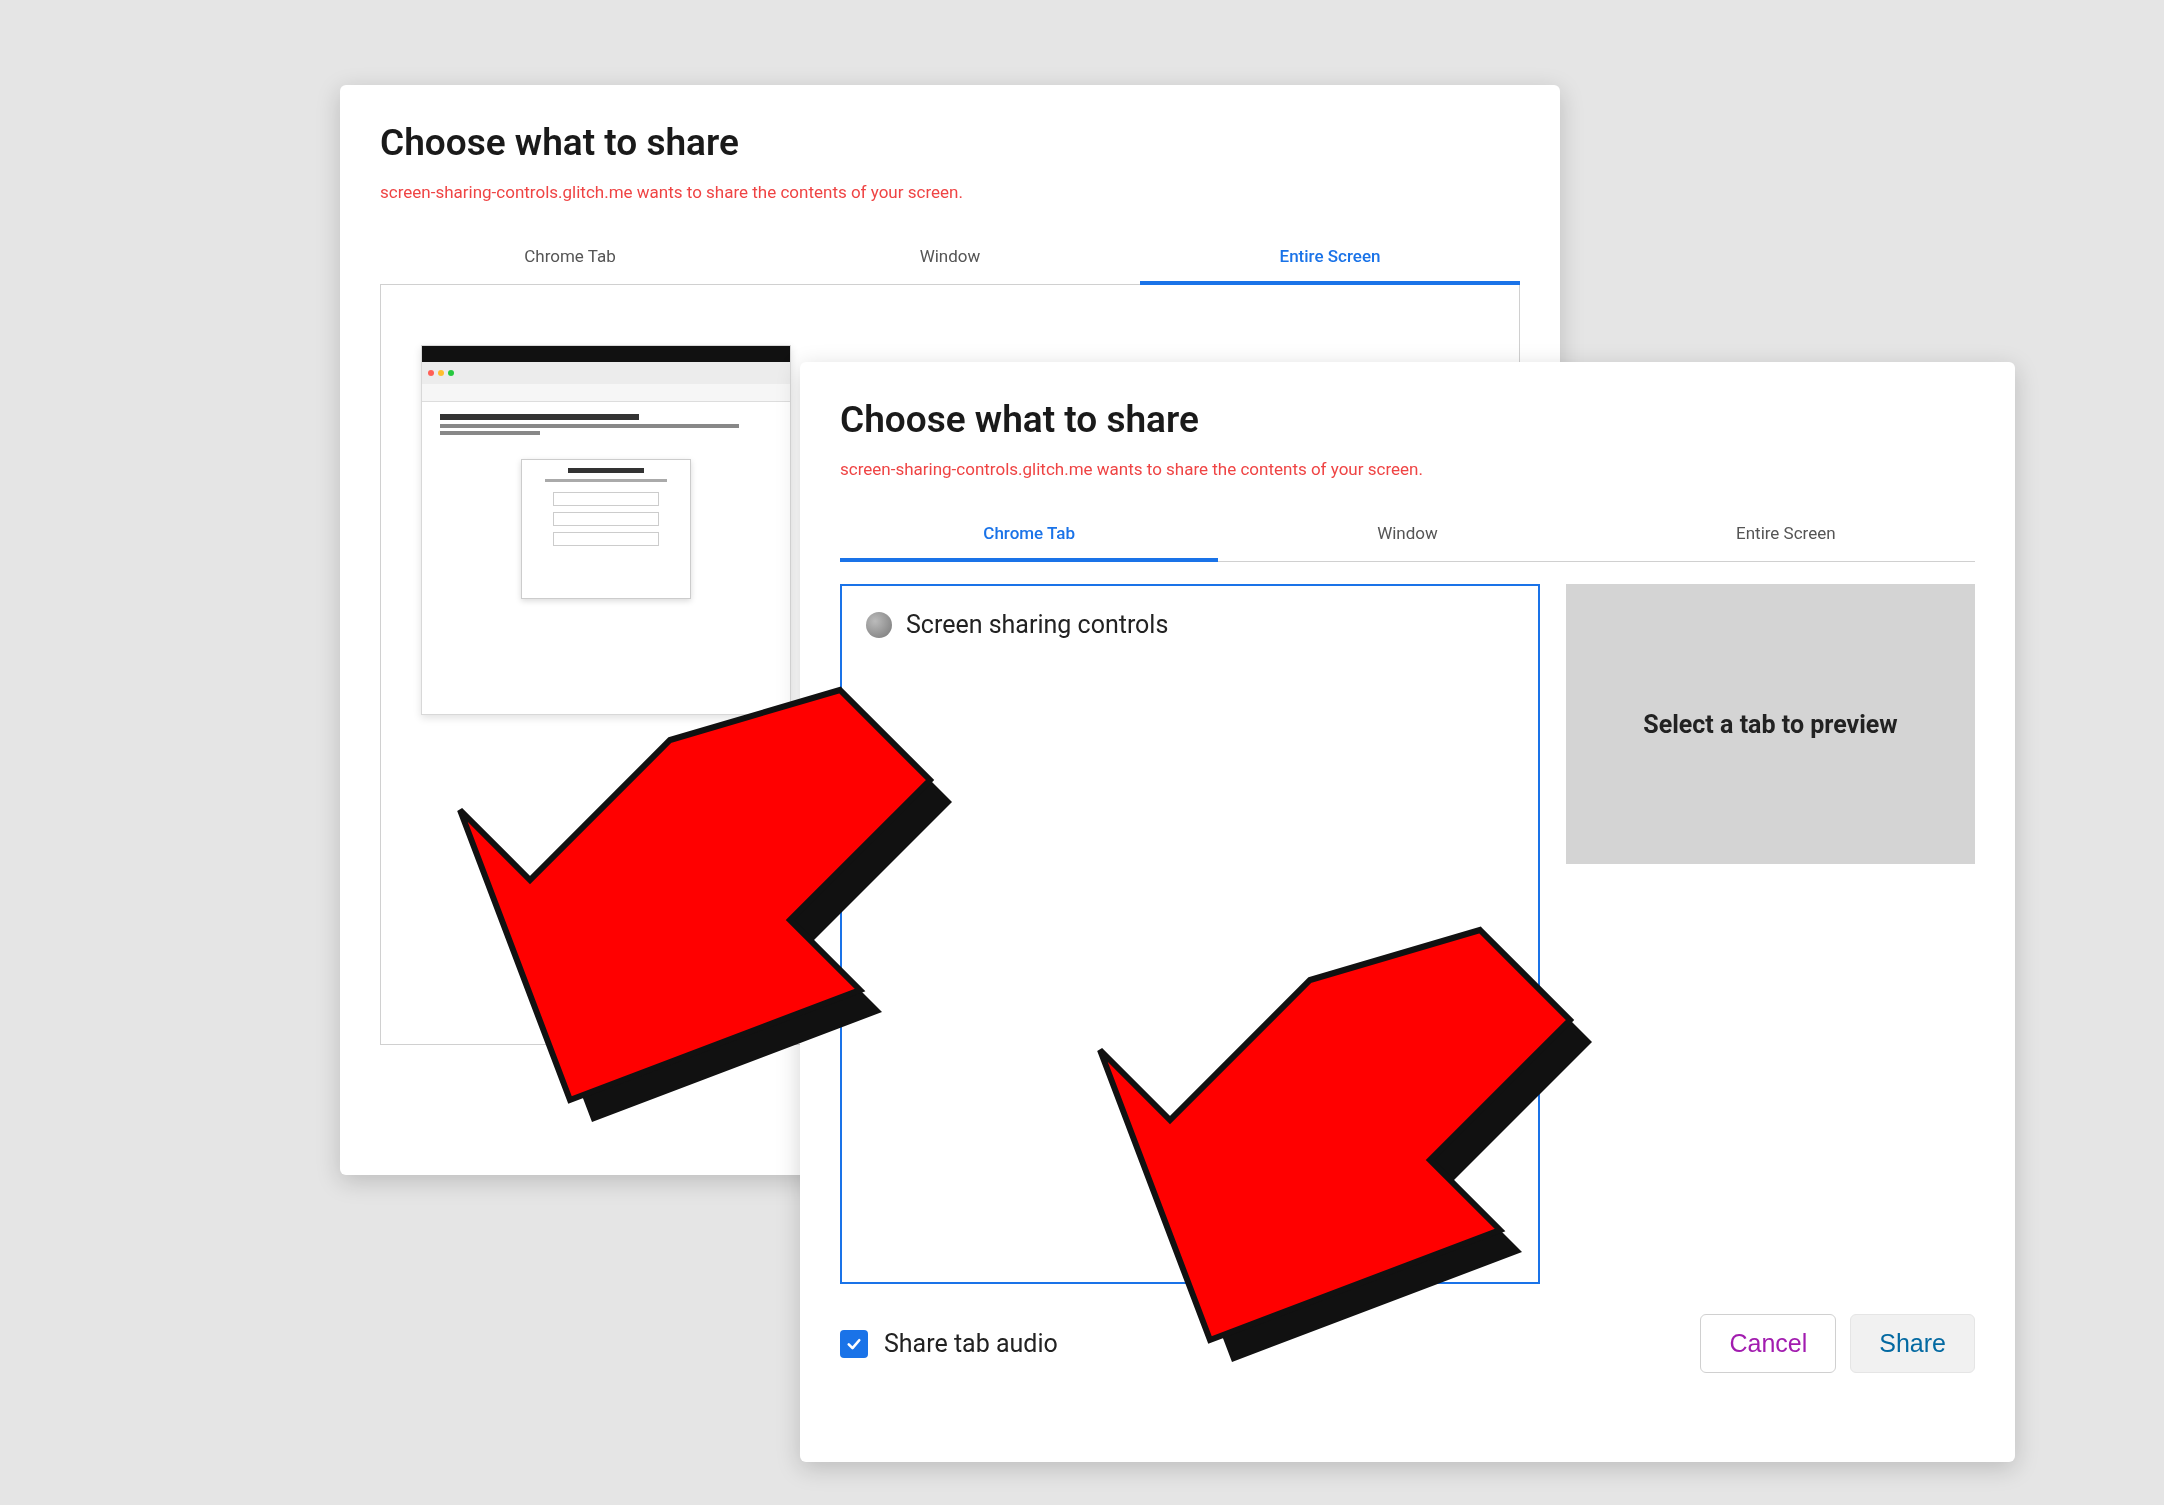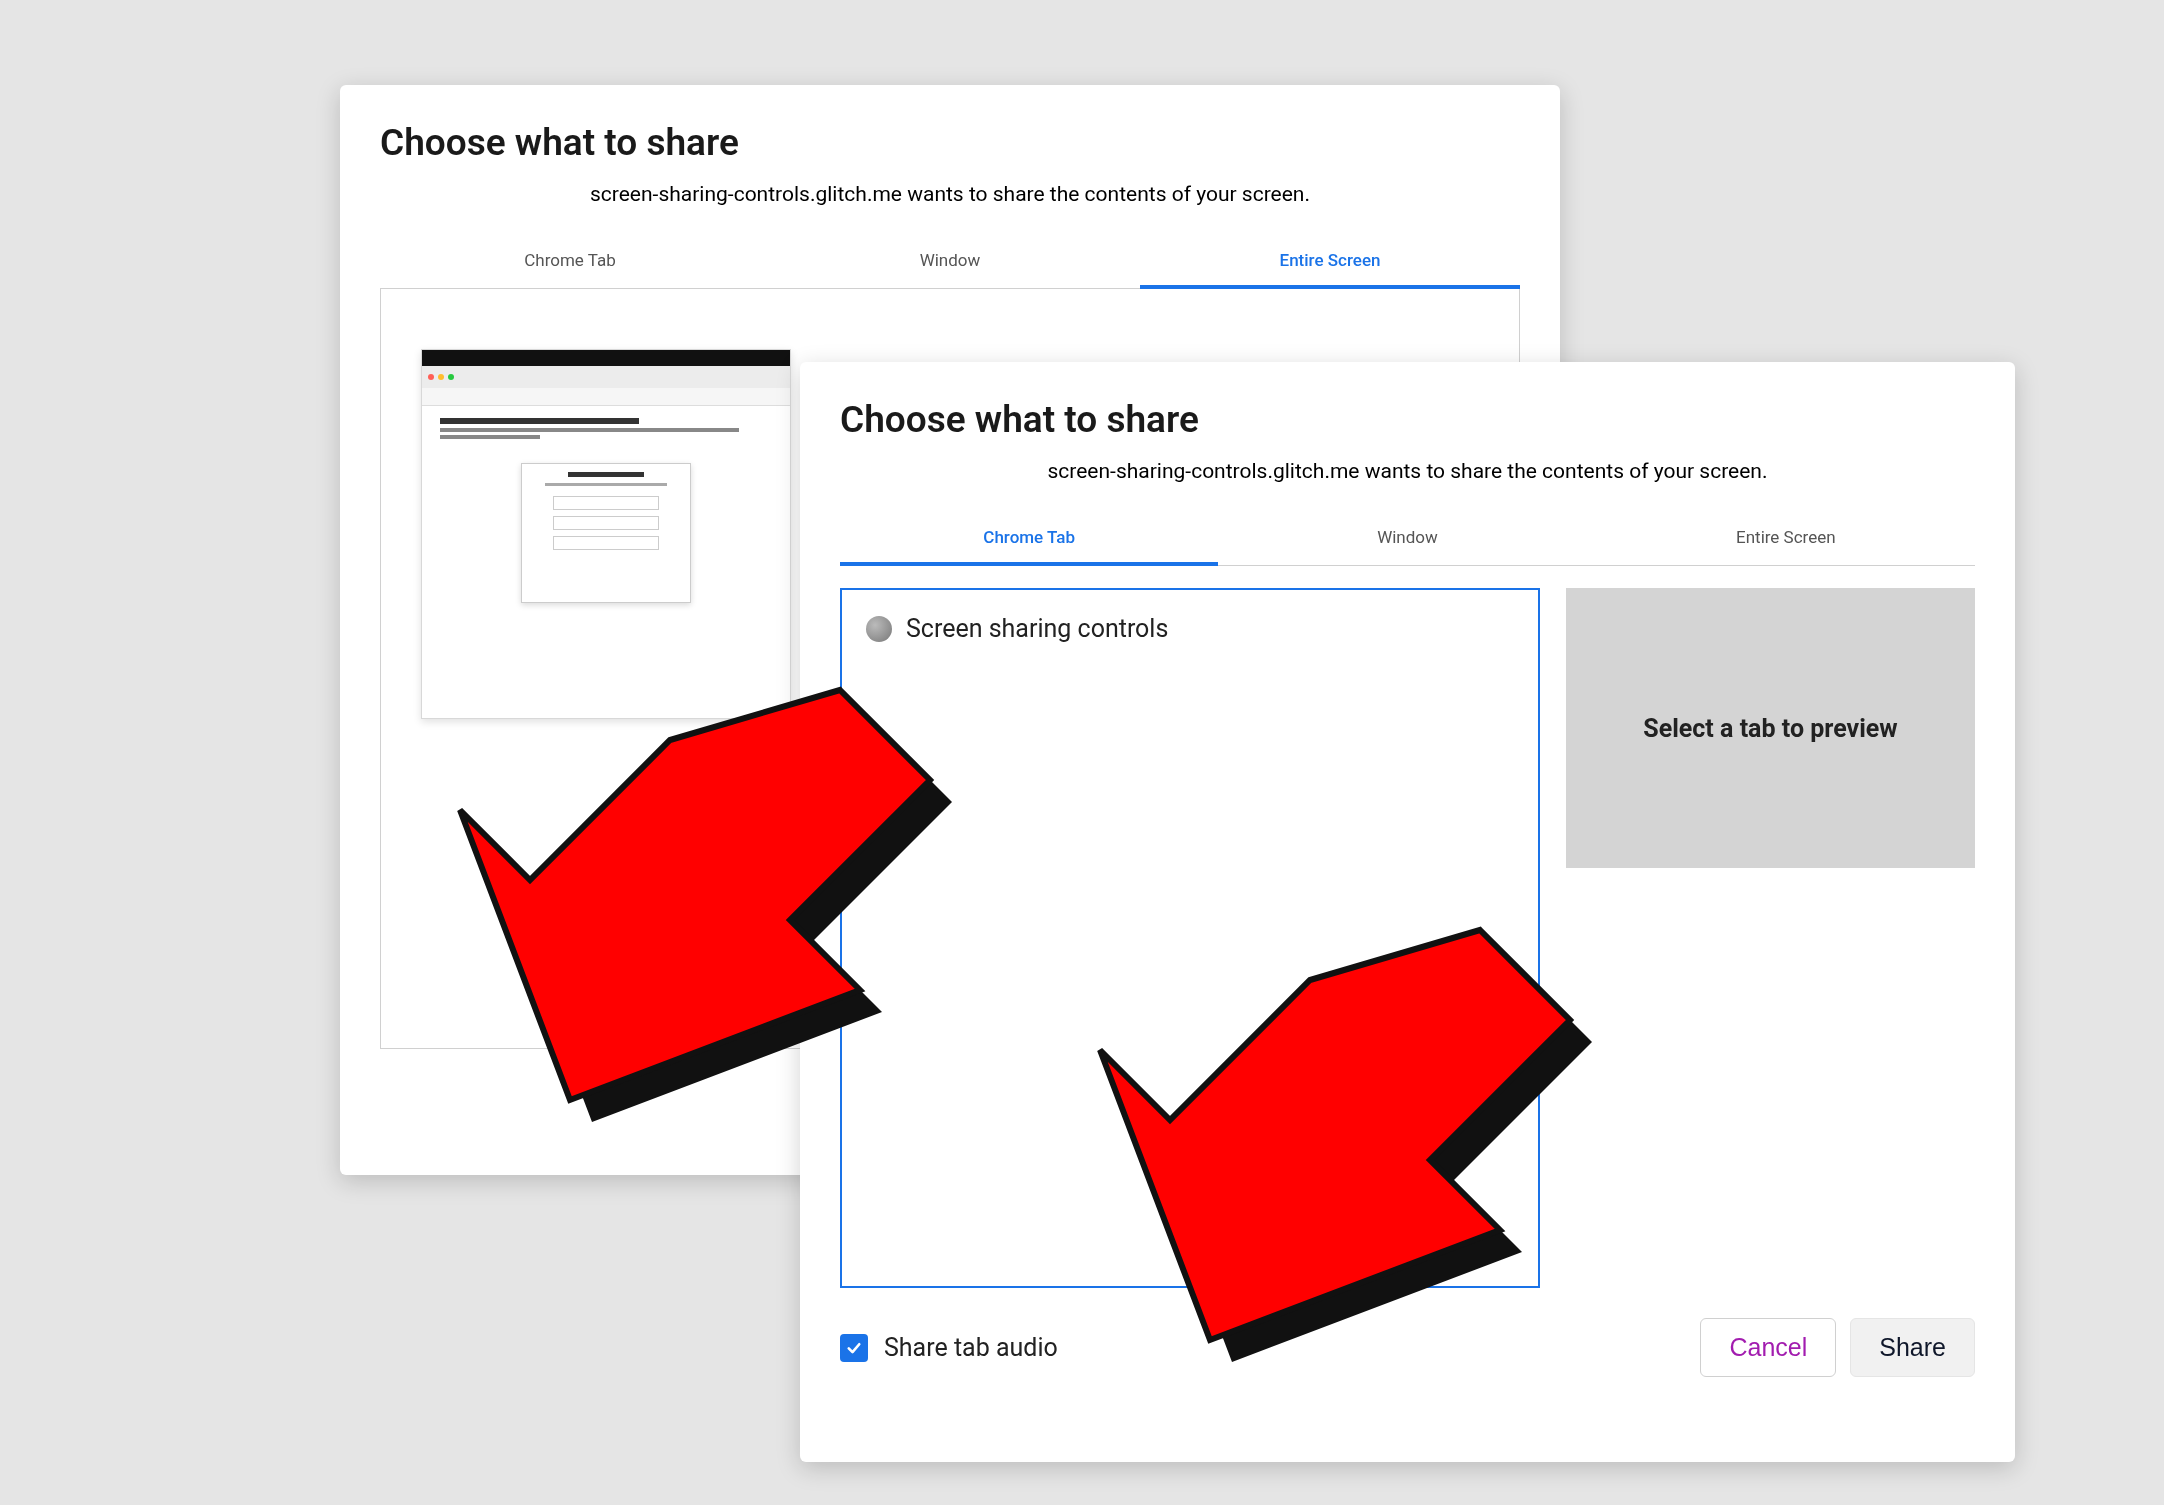--- a/index.html
+++ b/index.html
@@ -31,24 +31,23 @@
     height: 1100px;
     padding: 36px 40px 30px 40px;
   }
   .title {
     font-size: 37px;
     font-weight: 600;
     color: #1a1a1a;
     margin-bottom: 18px;
   }
   .subtitle {
-    font-size: 21px;
-    color: #000000;
+    font-size: 17px;
+    color: #ef4444;
     margin-bottom: 30px;
-    text-align: center;
   }
   .tabs {
     display: flex;
     border-bottom: 1px solid #d0d0d0;
   }
   .tab {
     flex: 1;
     text-align: center;
     padding: 14px 0 18px 0;
     font-size: 17px;
@@ -145,21 +144,21 @@
   .btn {
     font-size: 25px;
     padding: 14px 28px;
     border-radius: 6px;
     border: 1px solid #d0d0d0;
     background: #fff;
     cursor: pointer;
     margin-left: 14px;
   }
   .btn-cancel { color:#a21caf; }
-  .btn-share { color:#0f172a; background:#f1f1f1; border-color:#e5e5e5; cursor:default; }
+  .btn-share { color:#0369a1; background:#f1f1f1; border-color:#e5e5e5; cursor:default; }
   .arrow {
     position: absolute;
     pointer-events: none;
   }
 </style>
 </head>
 <body>
 
 <div class="dialog dlg-back">
   <div class="title">Choose what to share</div>

